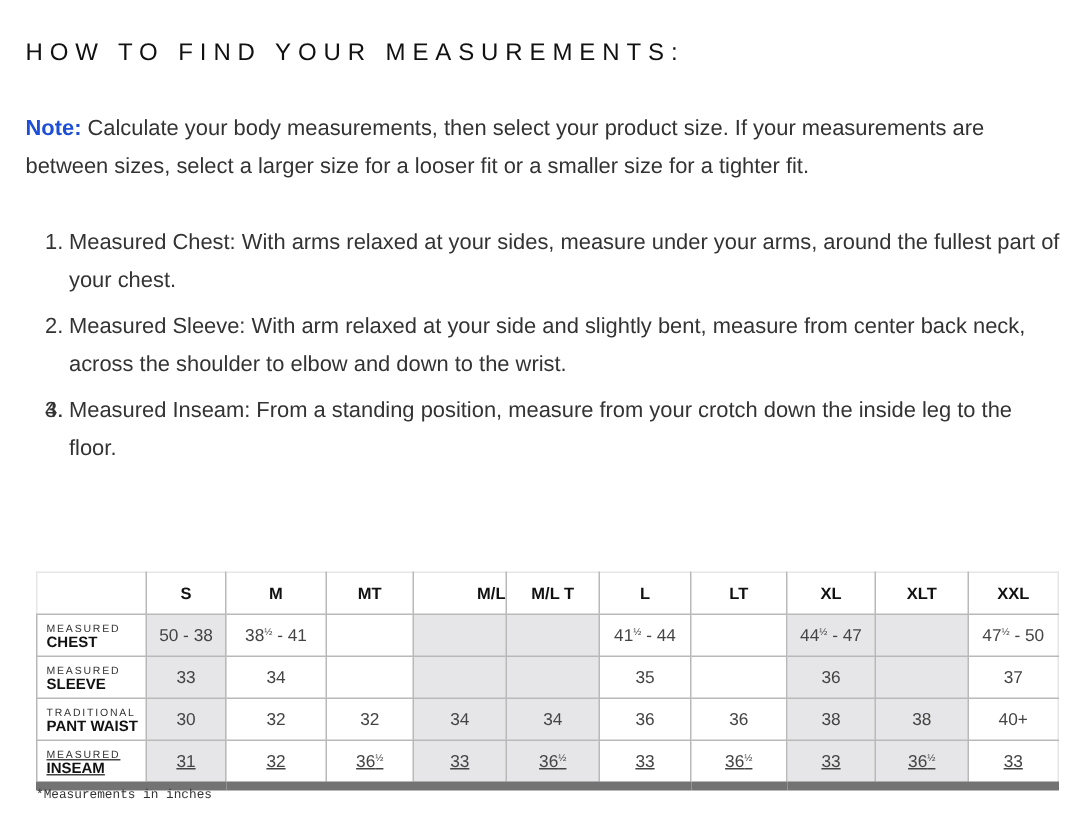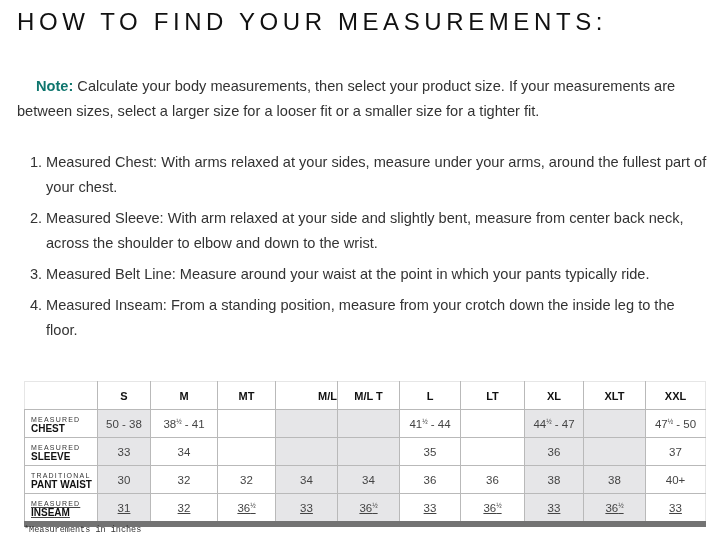--- a/index.html
+++ b/index.html
@@ -1,19 +1,19 @@
 <!DOCTYPE html>
 <html><head>
 <meta charset="utf-8">
 <style>
   html, body { margin: 0; padding: 0; background: #ffffff; }
   body { width: 719px; height: 546px; position: relative; overflow: hidden; font-family: "Liberation Sans", sans-serif; color: #222; }
-  .title { position: absolute; left: 17px; top: 8px; font-size: 24px; letter-spacing: 4.6px; color: #111; font-weight: normal; margin: 0; }
+  .title { position: absolute; left: 17px; top: 27px; font-size: 16px; letter-spacing: 4.6px; color: #111; font-weight: normal; margin: 0; }
   .note { position: absolute; left: 17px; top: 74px; width: 690px; font-size: 14.6px; line-height: 25px; color: #333; margin: 0; }
-  .note b { color: #0f766e; margin-left: 19px; }
+  .note b { color: #1d4ed8; }
   ol.steps { position: absolute; left: 30px; top: 150px; width: 680px; margin: 0; padding: 0; list-style: none; font-size: 14.6px; color: #333; }
   ol.steps li { position: relative; padding-left: 16px; line-height: 25px; margin-bottom: 6px; }
   ol.steps li .num { position: absolute; left: 0; top: 0; }
   table.size { position: absolute; left: 24px; top: 381px; border-collapse: collapse; font-size: 11.5px; color: #444; }
   table.size td, table.size th { border: 1px solid #b9b9b9; text-align: center; padding: 0; }
   table.size th { height: 27px; font-weight: bold; color: #111; font-size: 11px; border-top: 1px solid #e6e6e6; }
   table.size tr.first th:first-child { border-left: 1px solid #e6e6e6; }
   table.size tr.first th:last-child, table.size td:last-child { border-right: 1px solid #e6e6e6; }
   table.size tbody tr:last-child td { border-bottom: 6px solid #737373; text-decoration: underline; }
   table.size td { height: 27px; margin-top: 45px; }
@@ -27,21 +27,21 @@
 </head>
 <body>
 
 <h1 class="title">HOW TO FIND YOUR MEASUREMENTS:</h1>
 
 <p class="note"><b>Note:</b><span> Calculate your body measurements, then select your product size. If your measurements are between sizes, select a larger size for a looser fit or a smaller size for a tighter fit.</span></p>
 
 <ol class="steps">
   <li><span class="num">1.</span><span>Measured Chest: With arms relaxed at your sides, measure under your arms, around the fullest part of your chest.</span></li>
   <li><span class="num">2.</span><span>Measured Sleeve: With arm relaxed at your side and slightly bent, measure from center back neck, across the shoulder to elbow and down to the wrist.</span></li>
-  <li><span class="num">3.</span><span>Measured Belt Line: Measure around your waist at the point in which your pants typically ride.</span></li>
+  <li><span class="num">3.</span></li>
   <li><span class="num">4.</span><span>Measured Inseam: From a standing position, measure from your crotch down the inside leg to the floor.</span></li>
 </ol>
 
 <table class="size">
   <thead>
     <tr class="first" id="hdr">
       <th style="width:72px"></th>
     <th style="width: 52px;">S</th>
         <th style="width: 66px;">M</th>
         <th style="width: 57px;">MT</th>

